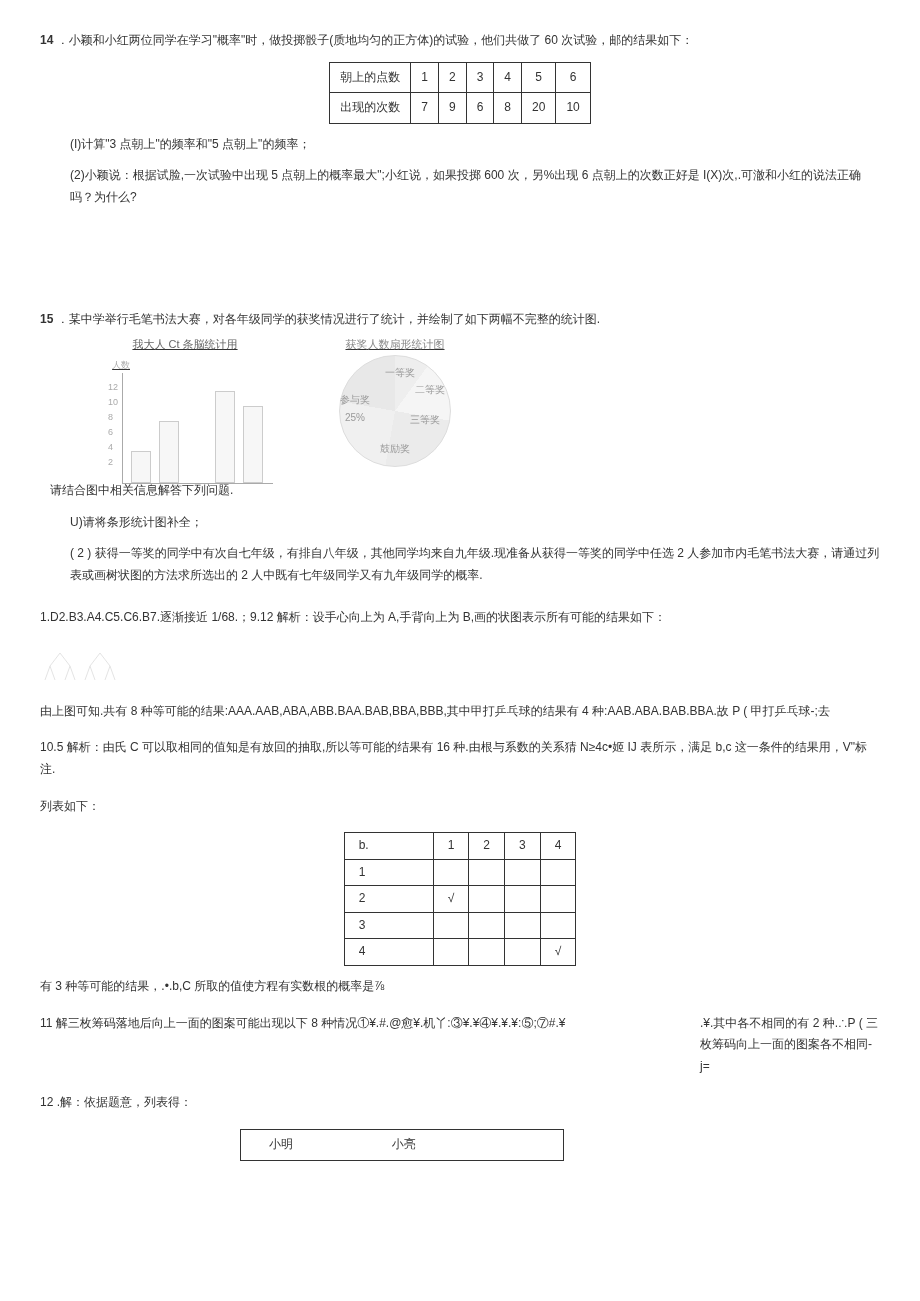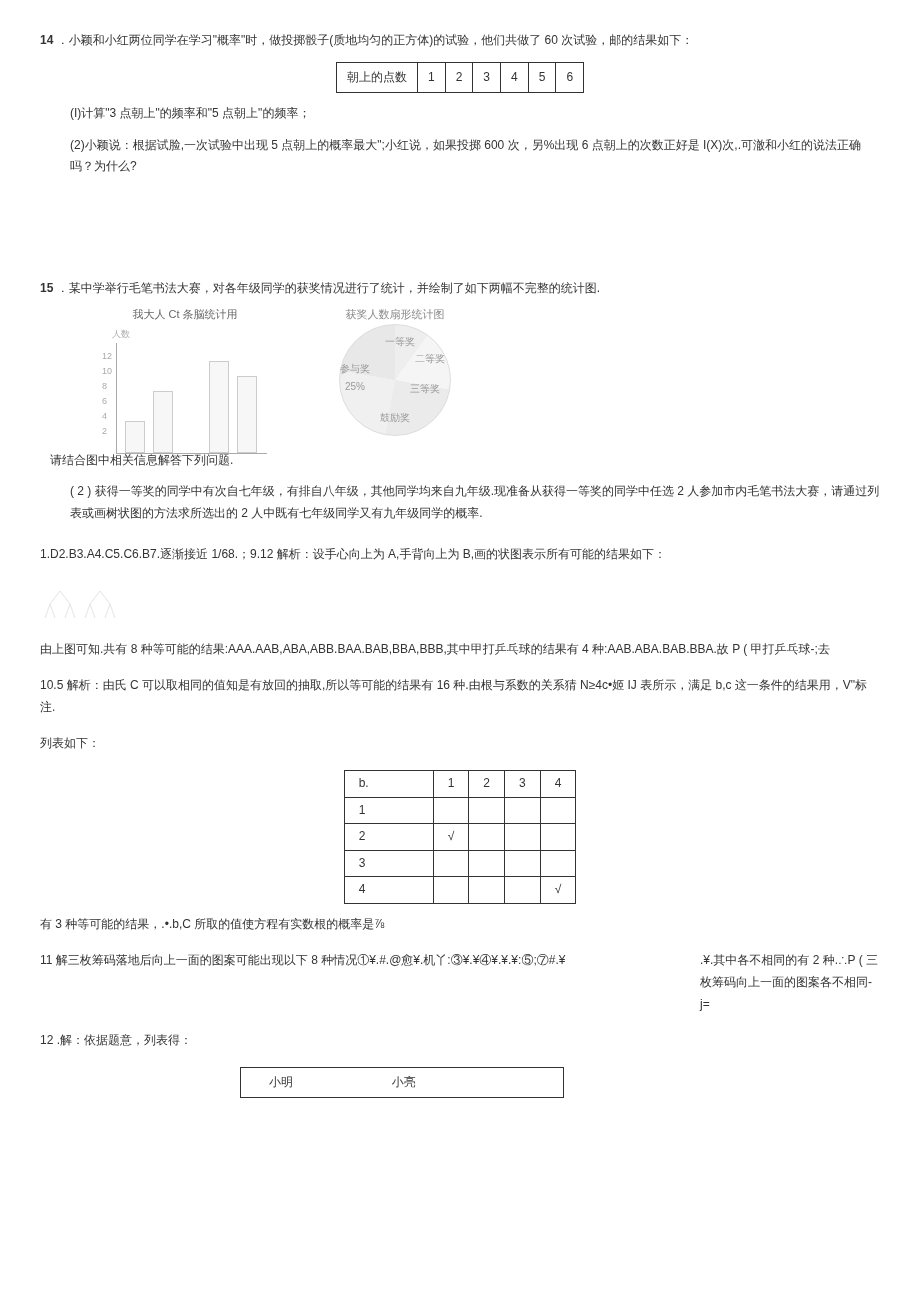--- a/index.html
+++ b/index.html
@@ -21,36 +21,37 @@
     padding: 4px 10px;
     font-size: 12px;
     text-align: center;
   }
   .charts {
     display: flex;
     align-items: flex-start;
     gap: 40px;
     margin-left: 60px;
     margin-top: 5px;
+    text-decoration: underline;
   }
   .bar-chart {
     position: relative;
     width: 170px;
     height: 140px;
     font-size: 10px;
     color: #888;
   }
   .bar-title { font-size: 11px; color: #666; text-align: center; margin-bottom: 2px; }
   .bar-plot {
     position: relative;
     height: 110px;
     width: 150px;
     border-left: 1px solid #aaa;
     border-bottom: 1px solid #aaa;
-    margin-left: 16px;
+    margin-left: 22px;
   }
   .bar {
     position: absolute;
     bottom: 0;
     width: 18px;
     background: #f7f7f7;
     border: 1px solid #ccc;
   }
   .ytick { position: absolute; left: -15px; font-size: 9px; color:#aaa; }
   .pie-chart {
@@ -98,20 +99,29 @@
   <table class="t1">
     <tbody>
         <tr>
       <td>朝上的点数</td>
       <td>1</td>
       <td>2</td>
       <td>3</td>
       <td>4</td>
       <td>5</td>
       <td>6</td>
+    </tr>
+    <tr>
+      <td>出现的次数</td>
+      <td>7</td>
+      <td>9</td>
+      <td>6</td>
+      <td>8</td>
+      <td>20</td>
+      <td>10</td>
     </tr>
   </tbody>
     </table>
 
   <div class="indent">(I)计算"3 点朝上"的频率和"5 点朝上"的频率；</div>
   <div class="indent">(2)小颖说：根据试脸,一次试验中出现 5 点朝上的概率最大";小红说，如果投掷 600 次，另%出现 6 点朝上的次数正好是 I(X)次,.可澈和小红的说法正确吗？为什么?</div>
 </div>
 
 <div class="small-space"></div>
 
@@ -142,20 +152,21 @@
         <span class="lbl" style="top:8px;left:45px">一等奖</span>
         <span class="lbl" style="top:25px;right:5px">二等奖</span>
         <span class="lbl" style="top:55px;right:10px">三等奖</span>
         <span class="lbl" style="top:35px;left:-5px;width:40px">参与奖 25%</span>
         <span class="lbl" style="bottom:8px;left:40px">鼓励奖</span>
       </div>
     </div>
   </div>
 
   <div style="margin-left:10px;margin-top:5px;">请结合图中相关信息解答下列问题.</div>
+  <div class="indent">U)请将条形统计图补全；</div>
   <div class="indent">( 2 ) 获得一等奖的同学中有次自七年级，有排自八年级，其他同学均来自九年级.现准备从获得一等奖的同学中任选 2 人参加市内毛笔书法大赛，请通过列表或画树状图的方法求所选出的 2 人中既有七年级同学又有九年级同学的概率.</div>
 </div>
 
 <div class="answers nowide">
   <div class="line">1.D2.B3.A4.C5.C6.B7.逐渐接近 1/68.；9.12 解析：设手心向上为 A,手背向上为 B,画的状图表示所有可能的结果如下：</div>
 
   <svg class="tree" viewBox="0 0 90 40">
     <g stroke="#bbb" stroke-width="1" fill="none">
       <line x1="20" y1="5" x2="10" y2="18"></line>
         <line x1="20" y1="5" x2="30" y2="18"></line>

